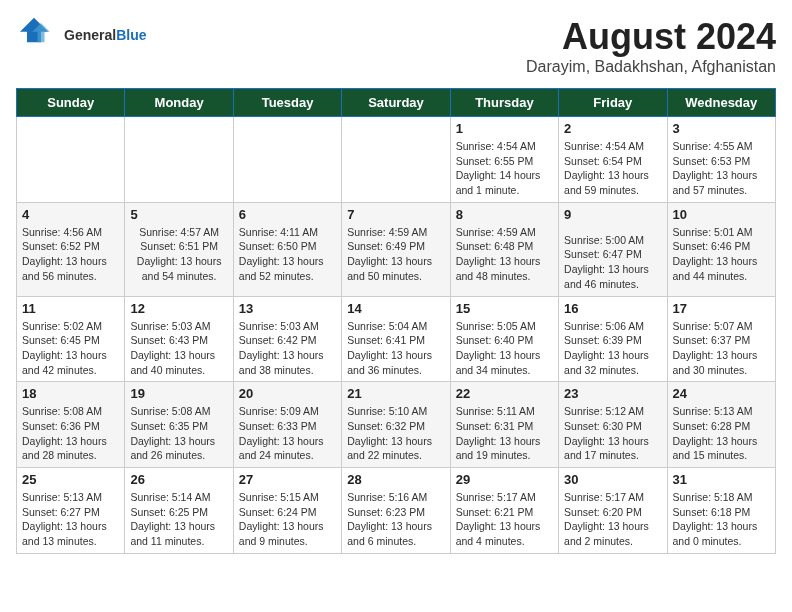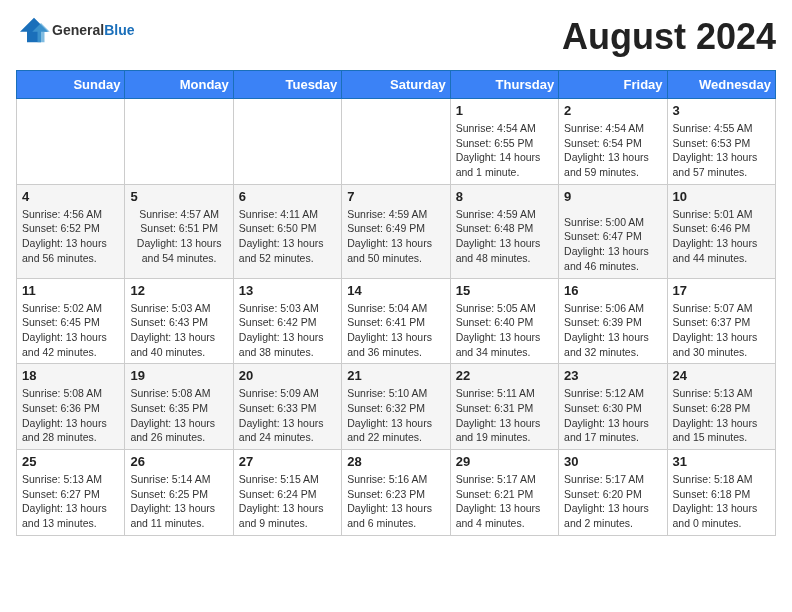--- a/index.html
+++ b/index.html
@@ -11,42 +11,42 @@
       padding: 16px;
     }
     .header {
       display: flex;
       justify-content: space-between;
       align-items: flex-start;
       margin-bottom: 12px;
     }
     .logo {
       display: flex;
-      align-items: center;
-      gap: 0;
+      align-items: flex-end;
+      gap: 12px;
     }
     .logo-text-general { font-size: 14px; font-weight: bold; color: #333; }
     .logo-text-blue { font-size: 14px; font-weight: bold; color: #1a6fba; }
     .logo-icon {
       width: 36px;
       height: 28px;
     }
     .title-block { text-align: right; }
     .main-title { font-size: 36px; font-weight: bold; color: #222; }
     .subtitle { font-size: 16px; color: #444; }
     .calendar {
       width: 100%;
       border-collapse: collapse;
       font-size: 11px;
     }
     .calendar thead th {
-      background-color: #3b82f6;
+      background-color: #14532d;
       color: #fff;
       padding: 6px 4px;
-      text-align: right;
+      text-align: center;
       font-size: 13px;
       font-weight: bold;
       border: 1px solid #1a6fba;
     }
     .calendar tbody td {
       border: 1px solid #ccc;
       vertical-align: top;
       padding: 4px 5px;
       width: 108px;
       min-height: 80px;
@@ -79,20 +79,21 @@
       <polygon points="28,8 38,18 32,18 32,30 24,30 24,18 18,18" fill="#4a9fd4" opacity="0.7"></polygon>
     </svg>
     <div>
       <div>
         <span class="logo-text-general">General</span><span class="logo-text-blue">Blue</span>
       </div>
     </div>
   </div>
   <div class="title-block">
     <div class="main-title">August 2024</div>
+    <div class="subtitle">Darayim, Badakhshan, Afghanistan</div>
   </div>
 </div>
 
 <table class="calendar">
   <thead>
     <tr>
     <th>Sunday</th>
         <th>Monday</th>
         <th>Tuesday</th>
         <th>Saturday</th>

